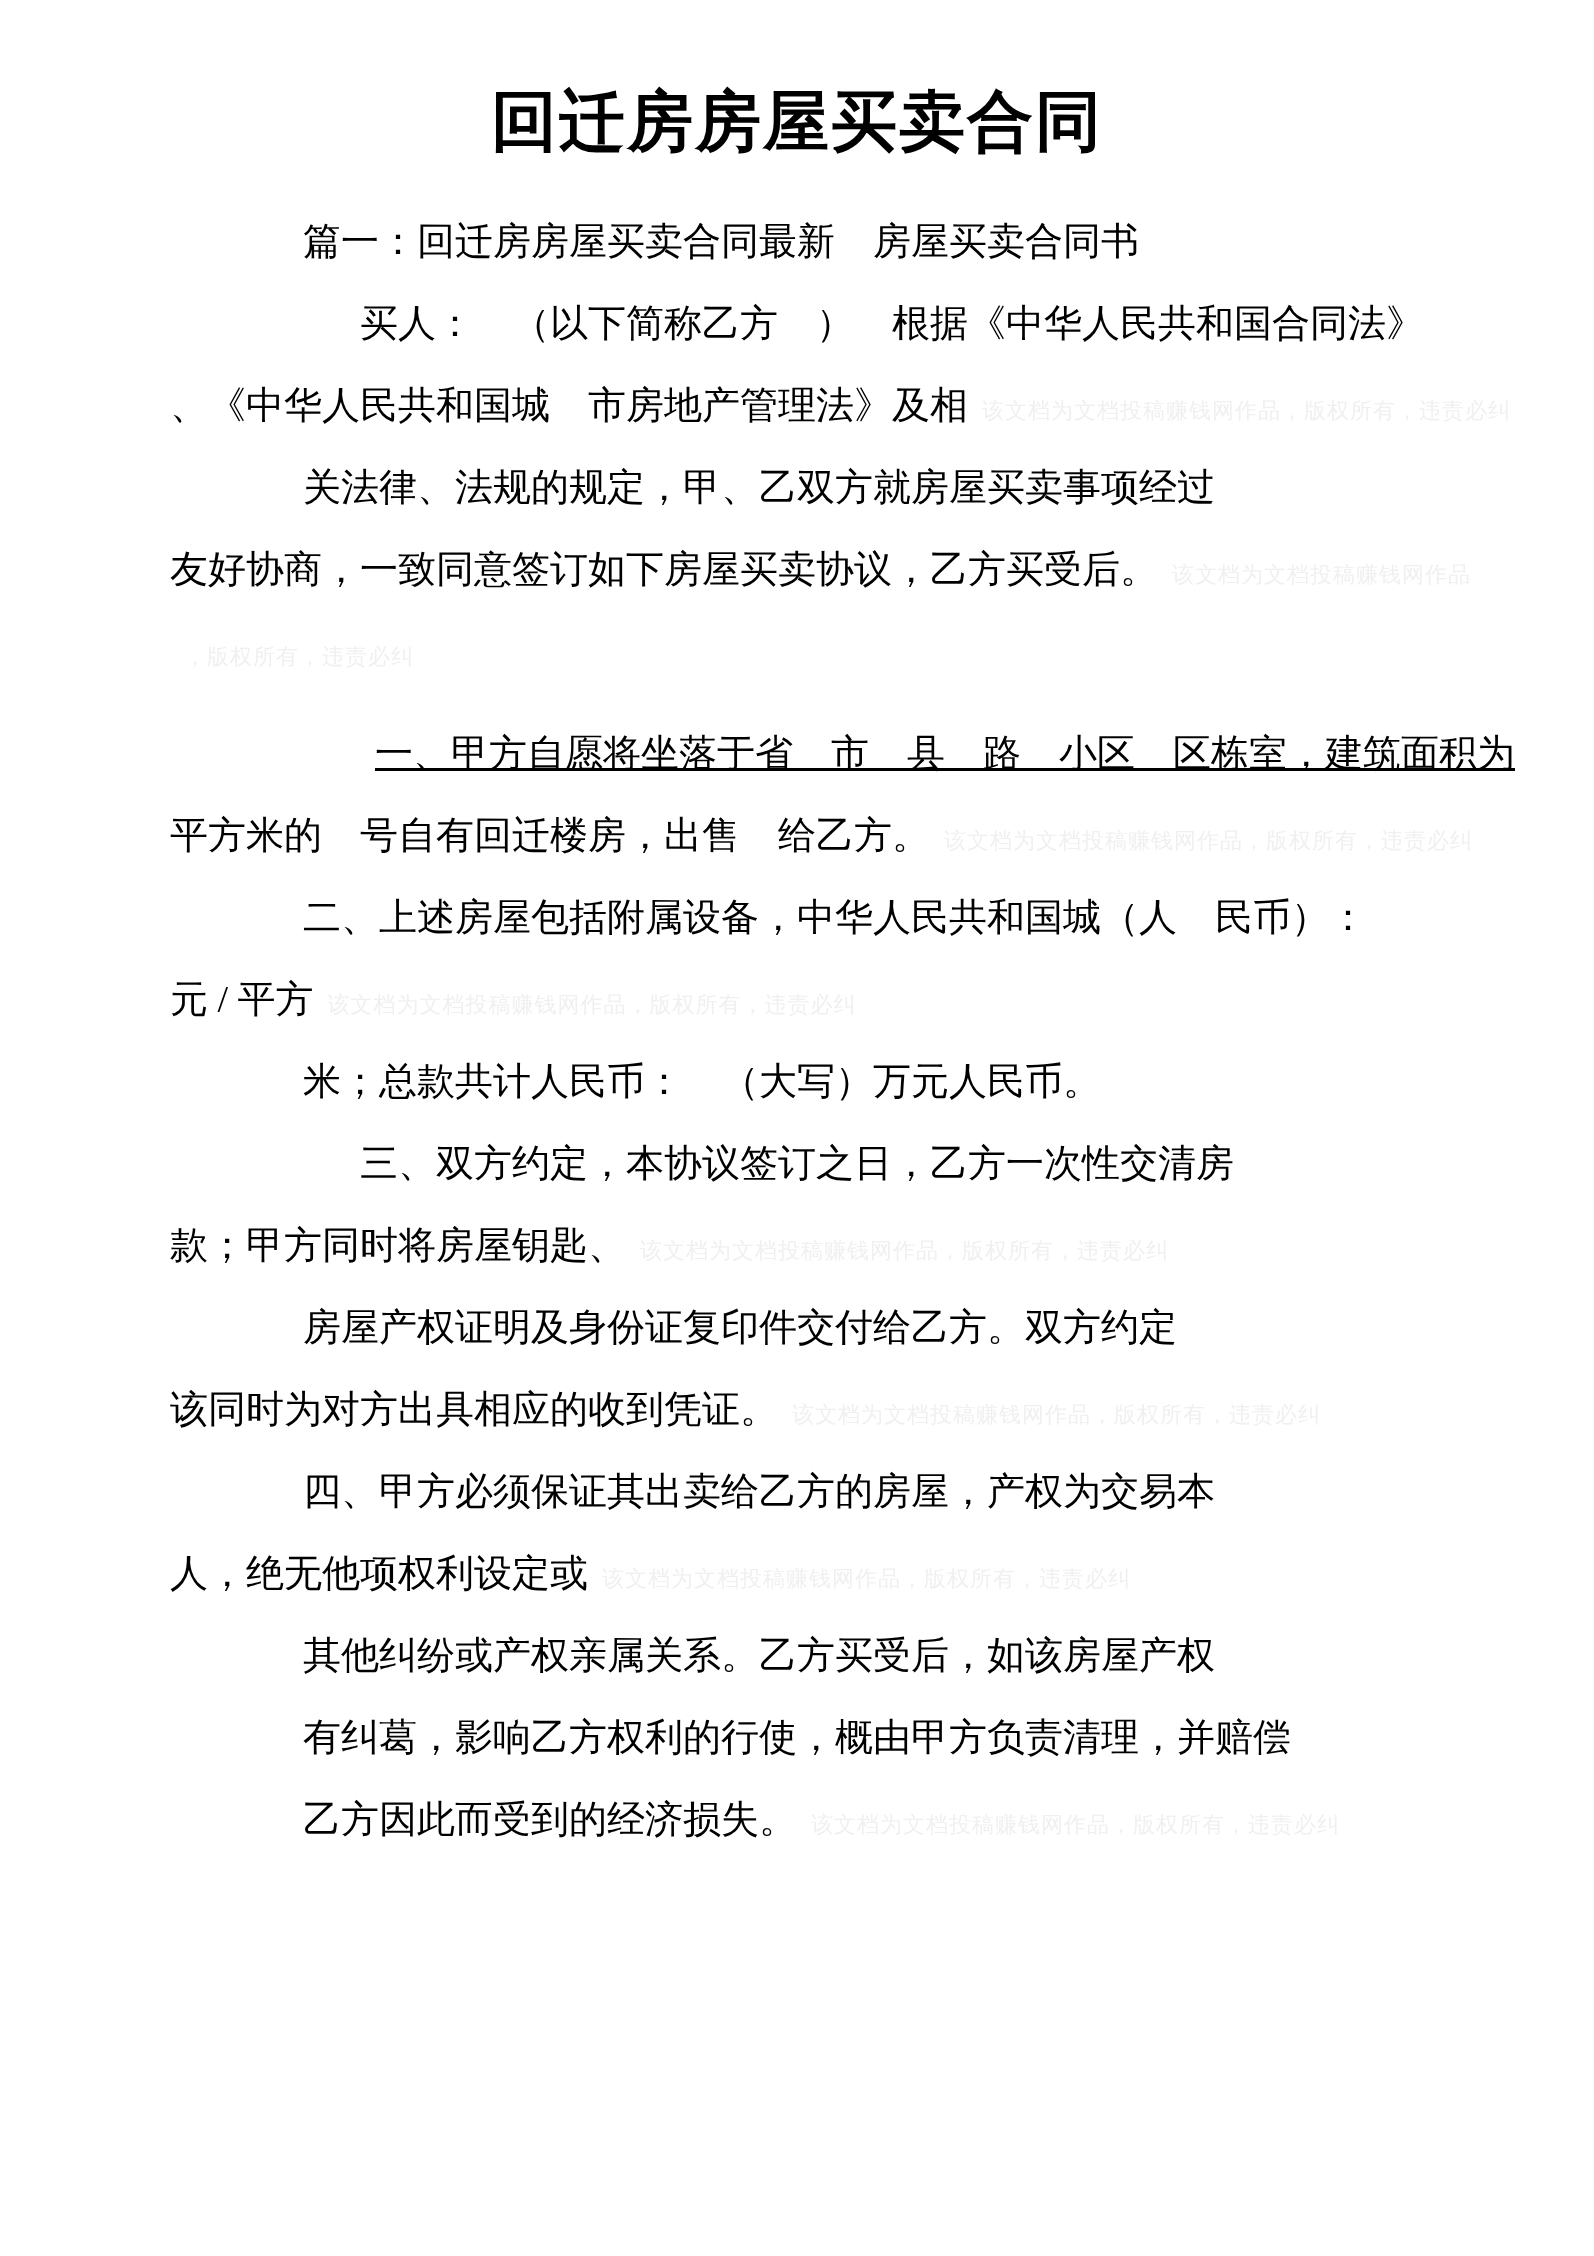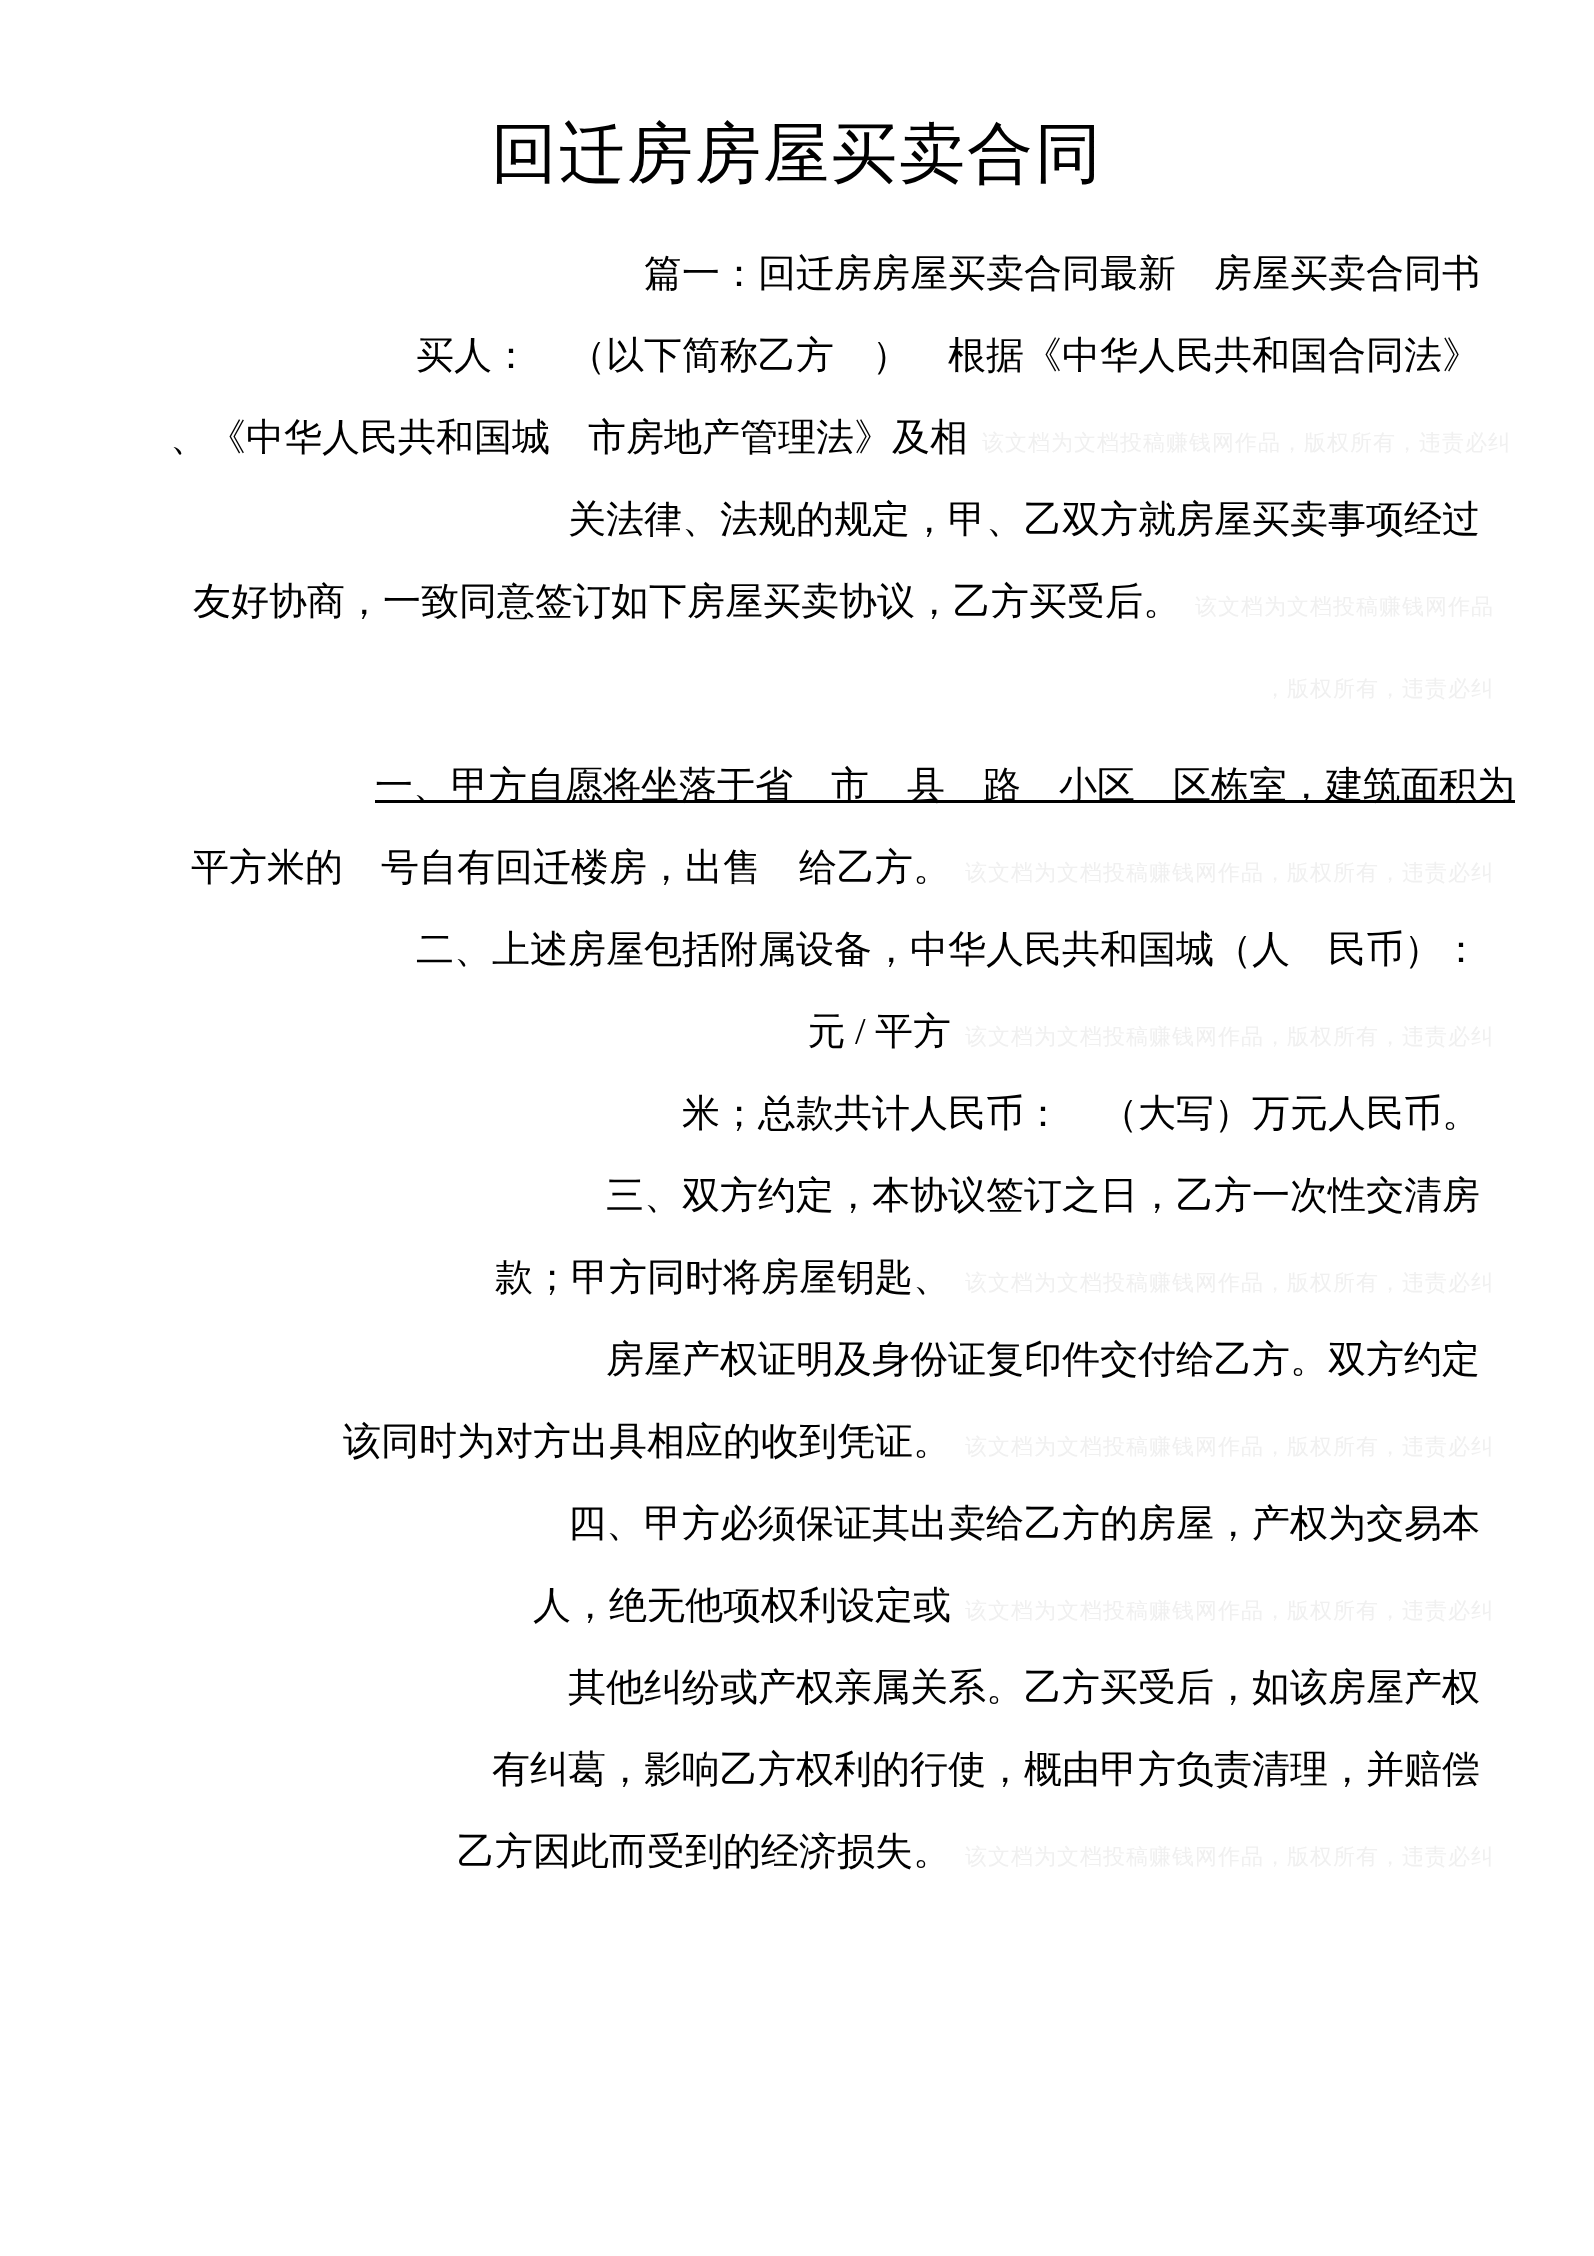--- a/index.html
+++ b/index.html
@@ -8,35 +8,34 @@
     position: relative;
     width: 1594px;
     height: 2256px;
     margin: 0 auto;
     background: #ffffff;
     color: #000000;
     font-family: "Liberation Serif", serif;
     overflow: hidden;
   }
   .title {
-    padding-top: 120px;
+    padding-top: 88px;
     text-align: center;
     font-family: "Liberation Sans", sans-serif;
-    font-weight: normal;
+    font-weight: bold;
     font-size: 66px;
     line-height: 1;
     letter-spacing: 2px;
     white-space: nowrap;
   }
   .doc-body {
     margin-top: 46px;
     padding-left: 170px;
-    padding-right: 100px;
+    padding-right: 52px;
     font-size: 38px;
-    text-align: right;
   }
   .line {
     height: 82px;
     line-height: 82px;
     white-space: nowrap;
   }
   .line.empty { margin-bottom: 20px; }
   .ind-1 { padding-left: 133px; }
   .ind-2 { padding-left: 190px; }
   .ind-3 { padding-left: 205px; text-decoration: underline; }

